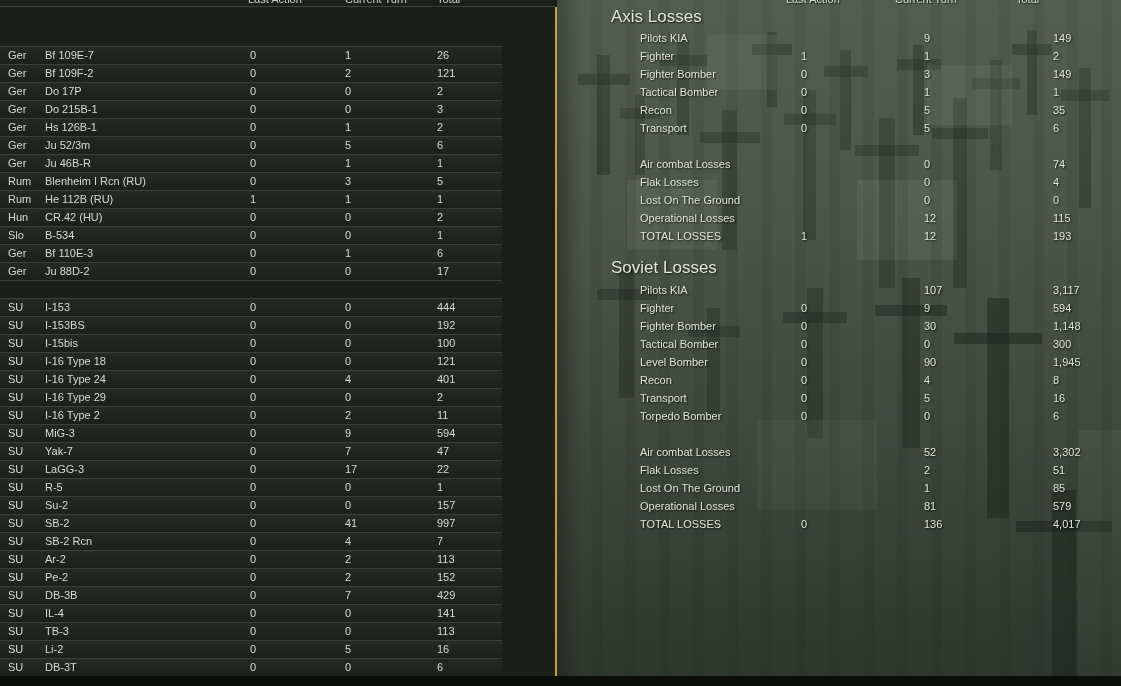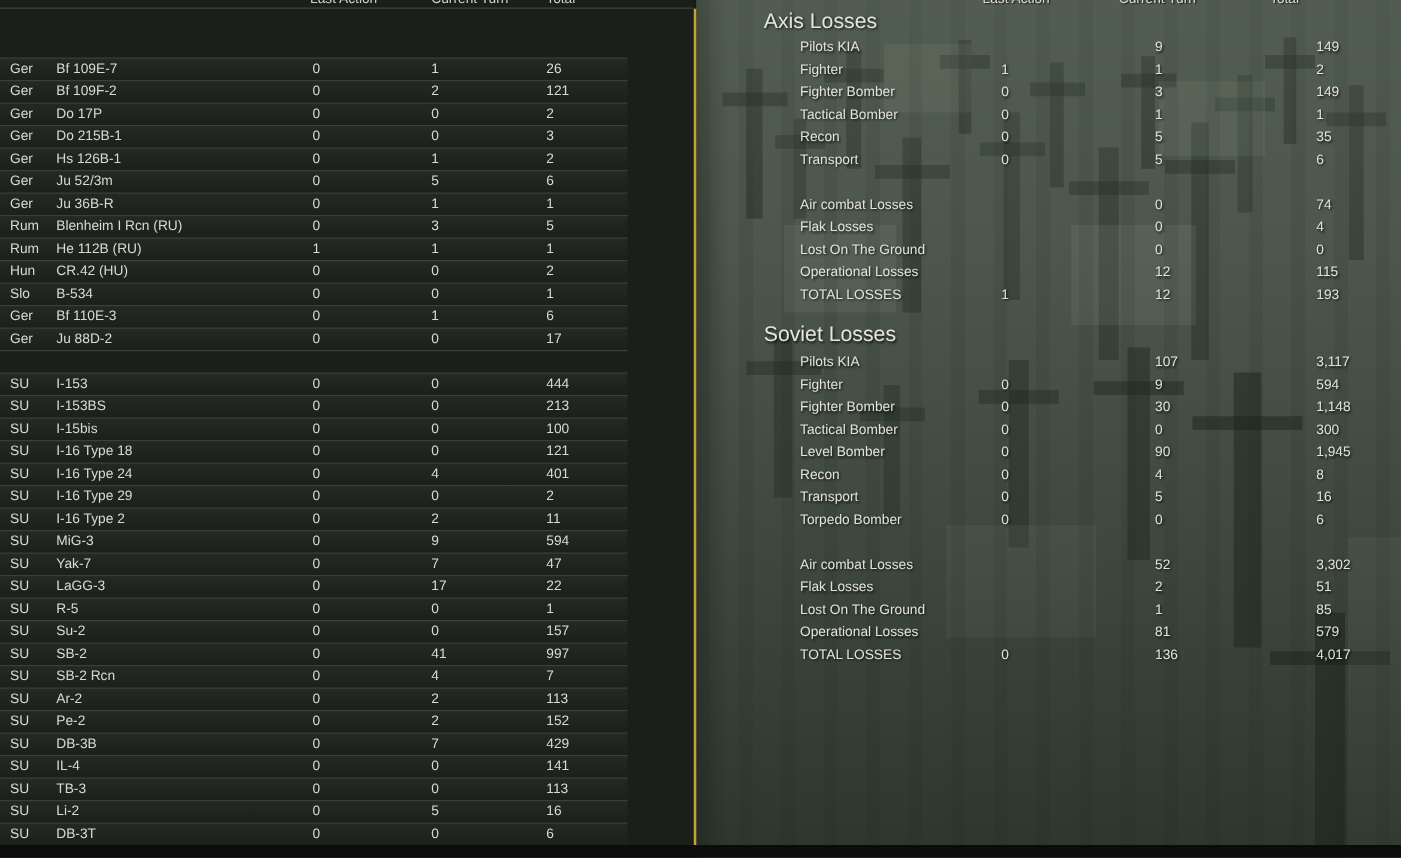--- a/index.html
+++ b/index.html
@@ -122,21 +122,21 @@
       <div class="lt-row">
         <span class="c-nation">Ger</span>
         <span class="c-name">Ju 52/3m</span>
         <span class="c-la">0</span>
         <span class="c-ct">5</span>
         <span class="c-tot">6</span>
       </div>
 
       <div class="lt-row">
         <span class="c-nation">Ger</span>
-        <span class="c-name">Ju 36B-R</span>
+        <span class="c-name">Ju 46B-R</span>
         <span class="c-la">0</span>
         <span class="c-ct">1</span>
         <span class="c-tot">1</span>
       </div>
 
       <div class="lt-row">
         <span class="c-nation">Rum</span>
         <span class="c-name">Blenheim I Rcn (RU)</span>
         <span class="c-la">0</span>
         <span class="c-ct">3</span>
@@ -192,21 +192,21 @@
         <span class="c-la">0</span>
         <span class="c-ct">0</span>
         <span class="c-tot">444</span>
       </div>
 
       <div class="lt-row">
         <span class="c-nation">SU</span>
         <span class="c-name">I-153BS</span>
         <span class="c-la">0</span>
         <span class="c-ct">0</span>
-        <span class="c-tot">213</span>
+        <span class="c-tot">192</span>
       </div>
 
       <div class="lt-row">
         <span class="c-nation">SU</span>
         <span class="c-name">I-15bis</span>
         <span class="c-la">0</span>
         <span class="c-ct">0</span>
         <span class="c-tot">100</span>
       </div>
 

